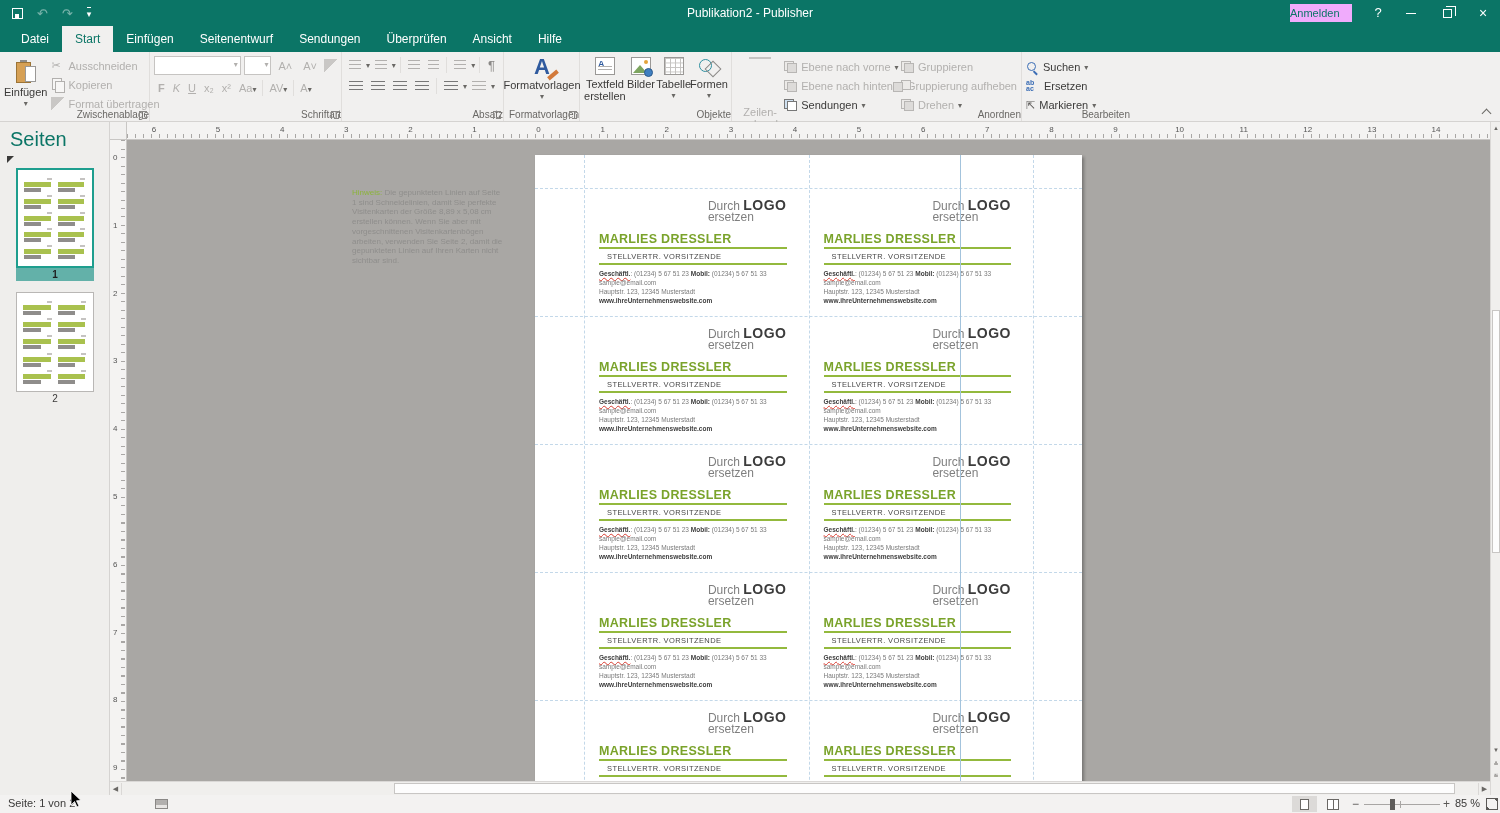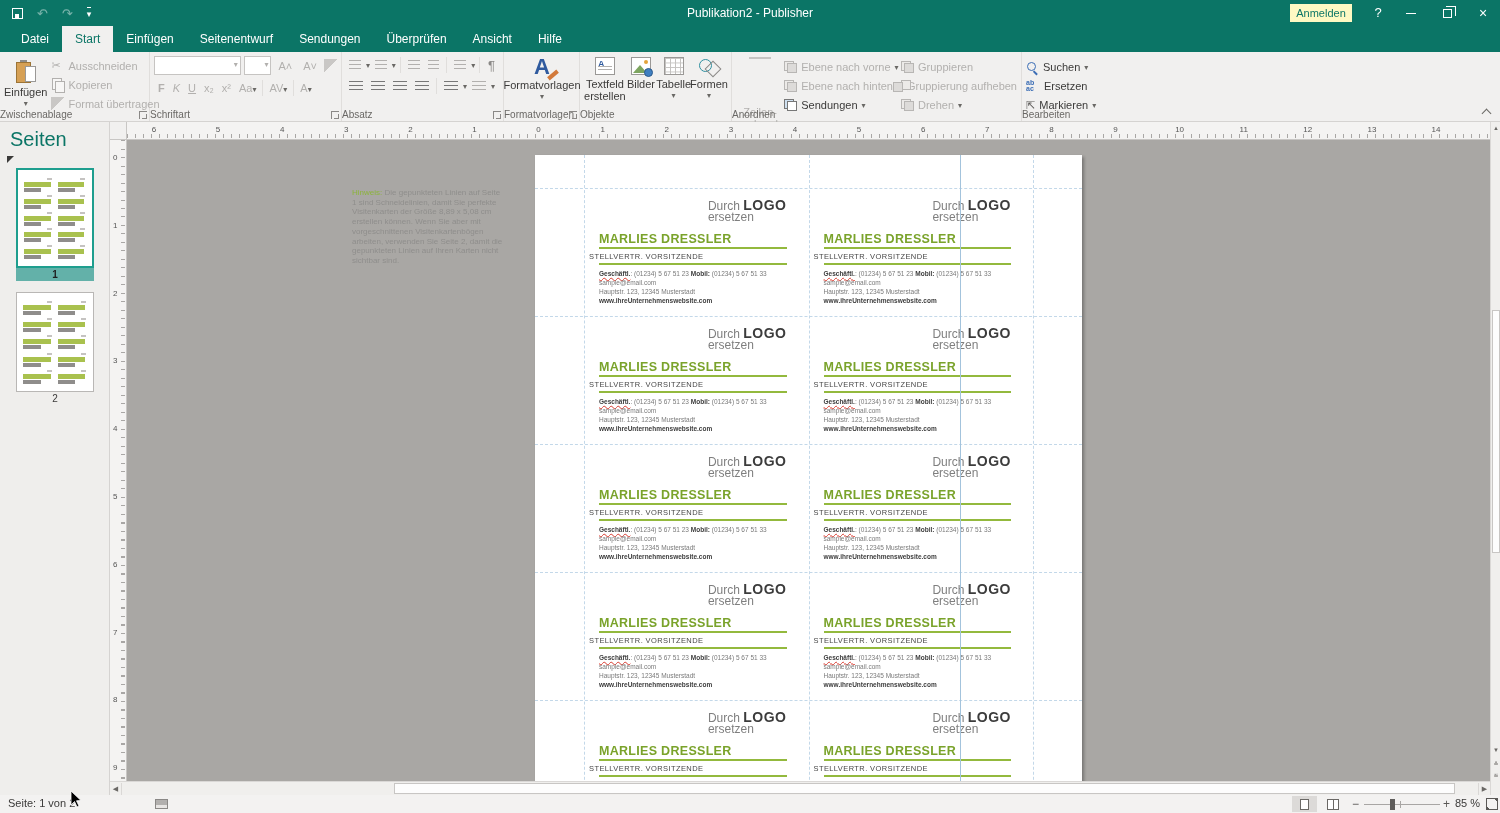--- a/index.html
+++ b/index.html
@@ -6,37 +6,37 @@
   html,body { width:1500px; height:813px; overflow:hidden; font-family:"Liberation Sans",sans-serif; background:#a9a7a4; }
 
   
   .titlebar { position:absolute; left:0; top:0; width:1500px; height:26px; background:#0b7566; color:#fff; }
   .qat { position:absolute; left:12px; top:0; height:26px; display:flex; align-items:center; gap:14px; }
   .floppy { width:11px; height:11px; border:1.5px solid #fff; position:relative; }
   .floppy:after { content:""; position:absolute; left:2px; bottom:0; width:4px; height:4px; background:#fff; }
   .undoredo { font-size:13px; color:rgba(255,255,255,.45); }
   .qat-dd { font-size:9px; color:#fff; border-top:1px solid #fff; padding-top:1px; }
   .title-text { position:absolute; left:0; right:0; top:0; height:26px; line-height:26px; text-align:center; font-size:12px; }
-  .signin { position:absolute; left:1290px; top:4px; width:62px; height:18px; background:#fef9c3; color:#0b7566; font-size:11px; text-align:center; line-height:18px; }
+  .signin { position:absolute; left:1290px; top:4px; width:62px; height:18px; background:#f0abfc; color:#0b7566; font-size:11px; line-height:18px; }
   .tb-help { position:absolute; left:1366px; top:0; width:24px; height:26px; text-align:center; line-height:26px; font-size:13px; }
   .winbtn { position:absolute; top:0; width:30px; height:26px; display:flex; align-items:center; justify-content:center; }
   .wb-min { left:1396px; } .wb-rest { left:1432px; } .wb-close { left:1468px; font-size:14px; }
   .minline { width:10px; height:1px; background:#fff; }
   .restico { width:9px; height:9px; border:1px solid #fff; position:relative; }
   .restico:before { content:""; position:absolute; left:2px; top:-4px; width:9px; height:9px; border:1px solid #fff; border-bottom:none; border-left:none; }
 
   
   .tabsrow { position:absolute; left:0; top:26px; width:1500px; height:26px; background:#0b7566; display:flex; padding-left:8px; font-size:12px; color:#fff; }
   .tab { padding:0 13px; line-height:26px; white-space:nowrap; }
   .tab.sel { background:#f1f0ef; color:#0b7566; }
 
   
   .ribbon { position:absolute; left:0; top:52px; width:1500px; height:70px; background:#f1f0ef; border-bottom:1px solid #d5d3d1; display:flex; }
   .rgroup { position:relative; border-right:1px solid #e0dedc; padding:3px 4px 14px 4px; flex:none; }
-  .glabel { position:absolute; bottom:1px; left:0; right:0; text-align:left; font-size:10px; color:#6a6865; }
+  .glabel { position:absolute; bottom:1px; left:0; right:0; text-align:right; font-size:10px; color:#6a6865; }
   .launch { position:absolute; right:2px; bottom:2px; width:8px; height:8px; border-left:1px solid #8a8886; border-top:1px solid #8a8886; }
   .launch:after { content:""; position:absolute; right:0; bottom:0; width:4px; height:4px; border-right:1.5px solid #8a8886; border-bottom:1.5px solid #8a8886; }
   .bigbtn { display:flex; flex-direction:column; align-items:center; justify-content:flex-start; width:48px; height:52px; font-size:11px; color:#3b3a39; text-align:center; line-height:12px; }
   .bigbtn.dis { color:#b2b0ae; }
   .caret { font-size:8px; color:#6a6865; } .dis .caret { color:#b8b6b4; }
   .clip-ico { width:20px; height:24px; position:relative; margin:2px 0 3px; }
   .clip-board { position:absolute; left:0; top:2px; width:15px; height:21px; background:#d6a055; border:1px solid #9c7436; }
   .clip-top { position:absolute; left:4px; top:0; width:7px; height:4px; background:#8f8d8b; }
   .clip-page { position:absolute; right:0; top:6px; width:11px; height:16px; background:#fff; border:1px solid #9a9896; }
   .smallstack { display:flex; flex-direction:column; justify-content:flex-start; gap:2px; margin-left:4px; padding-top:2px; }
@@ -124,21 +124,21 @@
   .dashv { position:absolute; top:0; bottom:0; width:0; border-left:1px dashed #c3d8e9; }
   .dashh { position:absolute; left:0; right:0; height:0; border-top:1px dashed #c3d8e9; }
   .guidev { position:absolute; top:0; bottom:0; width:1px; background:#a3c3dc; z-index:3; }
   .cards-grid { position:absolute; left:49px; top:33px; width:449px; display:grid; grid-template-columns:224.5px 224.5px; grid-auto-rows:128px; z-index:2; }
   .card { position:relative; }
   .c-logo { position:absolute; right:22px; top:12px; text-align:left; line-height:10px; }
   .c-logo .lg-sm { font-size:12px; color:#7f7f7f; }
   .c-logo .lg-b { font-size:14px; font-weight:bold; color:#3c3c3c; letter-spacing:.5px; }
   .c-name { position:absolute; left:15px; top:44px; font-size:12.5px; font-weight:bold; color:#7aa32b; letter-spacing:.3px; }
   .c-rule1 { position:absolute; left:15px; right:22px; top:59px; height:2px; background:#93b93d; }
-  .c-title { position:absolute; left:5px; top:64px; font-size:7.5px; color:#474747; letter-spacing:.4px; }
+  .c-title { position:absolute; left:23px; top:64px; font-size:7.5px; color:#474747; letter-spacing:.4px; }
   .c-rule2 { position:absolute; left:15px; right:22px; top:75px; height:1.5px; background:#93b93d; }
   .c-line { position:absolute; left:15px; font-size:6.5px; color:#7a7a7a; white-space:nowrap; }
   .c-phone { top:82px; } .c-email { top:91px; } .c-addr { top:100px; }
   .c-web { top:109px; font-weight:bold; color:#3d3d3d; }
   .c-lbl { font-weight:bold; color:#3d3d3d; }
   .sqg { text-decoration:underline; text-decoration-style:wavy; text-decoration-color:#d83b2f; text-decoration-thickness:1px; }
 
   
   .vsb { position:absolute; right:0; top:122px; width:10px; bottom:18px; background:#f0efed; border-left:1px solid #dad8d6; }
   .vsb .arr { position:absolute; left:1px; width:8px; text-align:center; font-size:6px; color:#6a6865; }

